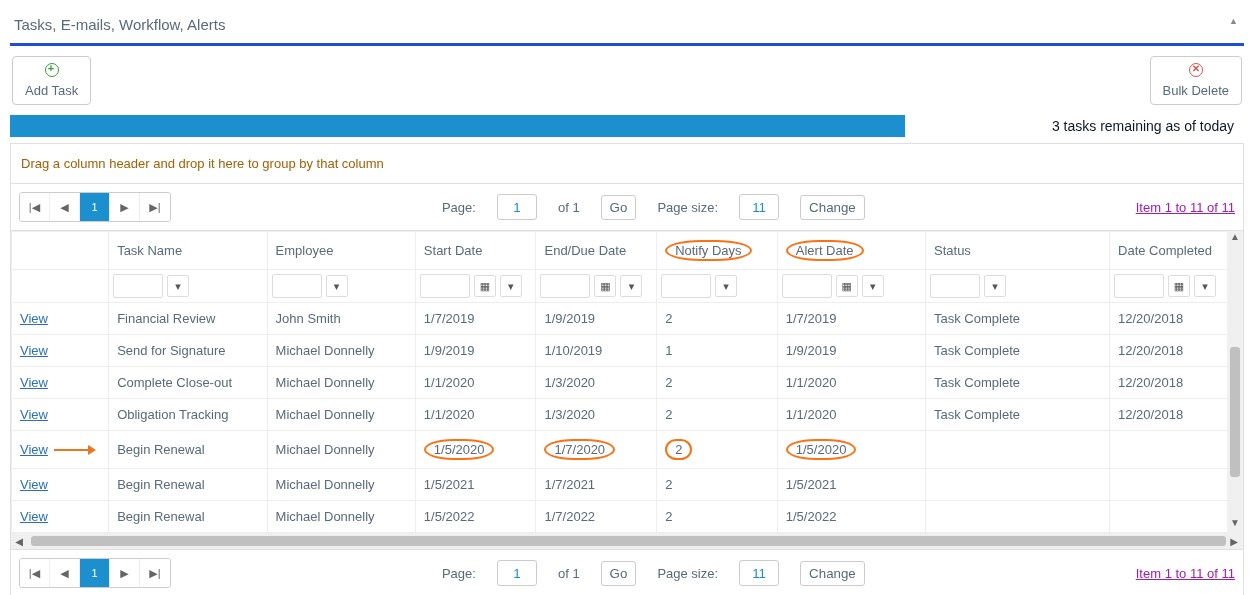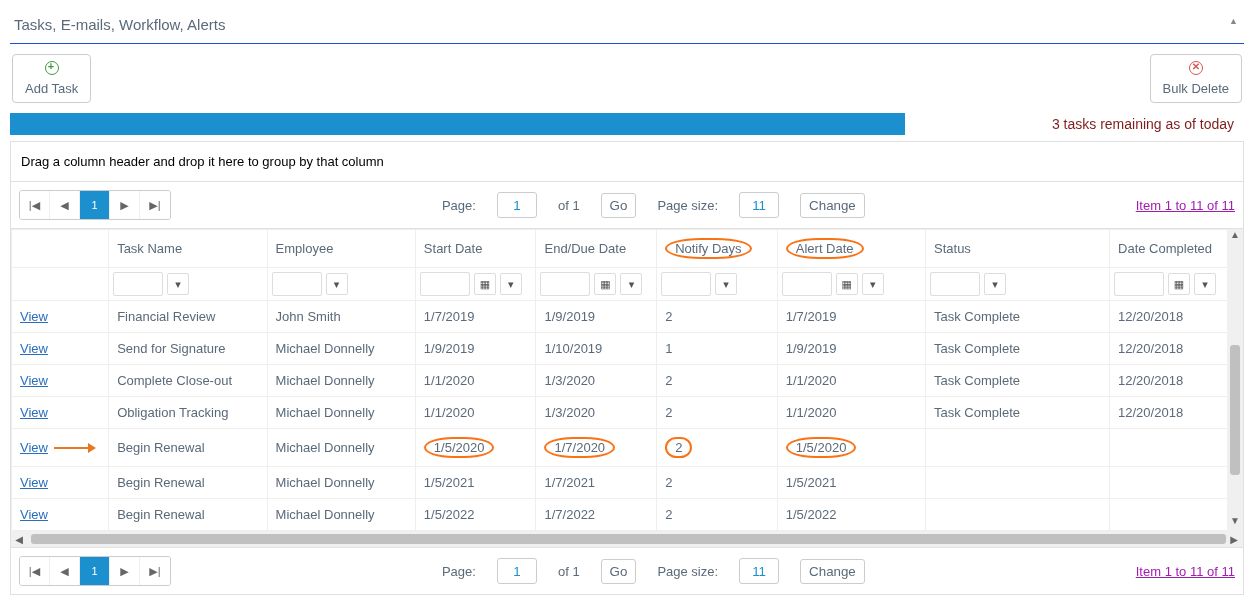--- a/index.html
+++ b/index.html
@@ -1,29 +1,29 @@
 <!DOCTYPE html>
 <html><head>
 <meta charset="utf-8">
 <style>
 * { box-sizing: border-box; margin: 0; padding: 0; }
 body { font-family: Arial, sans-serif; font-size: 13px; color: #333; background: #fff; padding: 10px; }
-.panel-header { font-size: 15px; color: #5a6a7a; padding: 6px 4px 10px; border-bottom: 1px solid #1d4ed8; position: relative; }
+.panel-header { font-size: 15px; color: #5a6a7a; padding: 6px 4px 10px; border-bottom: 3px solid #1d4ed8; position: relative; }
 .panel-header .collapse-icon { position: absolute; right: 6px; top: 6px; font-size: 9px; color: #888; cursor: pointer; }
 .toolbar-row { display: flex; justify-content: space-between; padding: 10px 2px; }
 .btn { border: 1px solid #ccc; background: #fff; border-radius: 4px; padding: 6px 12px; font-size: 13px; color: #5a6a7a; cursor: pointer; display: inline-flex; align-items: center; gap: 6px; flex-direction: column; }
 .btn .icon-add { display:inline-block; width:14px; height:14px; border-radius:50%; border:1.5px solid #3a9c3a; position:relative; }
 .btn .icon-add::before { content:'+'; position:absolute; top:-2px; left:2px; color:#3a9c3a; font-size:11px; font-weight:bold; }
 .btn .icon-del { display:inline-block; width:14px; height:14px; border-radius:50%; border:1.5px solid #d9534f; position:relative; }
 .btn .icon-del::before { content:'✕'; position:absolute; top:-1px; left:2px; color:#d9534f; font-size:10px; font-weight:bold; }
 .status-bar-row { display:flex; align-items:center; gap:12px; margin-bottom:6px; }
 .blue-bar { height:22px; background:#1c8fcf; flex:0 0 895px; }
-.remaining-text { color:#7f1d1d; font-size:14px; margin-left:auto; padding-right:10px; }
+.remaining-text { color:#0f172a; font-size:14px; margin-left:auto; padding-right:10px; }
 .grid-wrap { border:1px solid #e0e0e0; }
-.group-drop { padding:12px 10px; color:#000000; border-bottom:1px solid #e0e0e0; }
+.group-drop { padding:12px 10px; color:#a16207; border-bottom:1px solid #e0e0e0; }
 .pager-row { display:flex; align-items:center; padding:8px 8px; border-bottom:1px solid #e0e0e0; gap:4px; }
 .pager-btns { display:flex; border:1px solid #ccc; border-radius:3px; overflow:hidden; }
 .pager-btns button { width:30px; height:28px; border:none; border-right:1px solid #eee; background:#fff; cursor:pointer; color:#666; font-size:11px; }
 .pager-btns button:last-child { border-right:none; }
 .pager-btns button.active { background:#1c8fcf; color:#fff; }
 .pager-mid { margin-left:auto; margin-right:auto; display:flex; align-items:center; gap:21px; color:#5a6a7a; }
 .pager-mid input { width:40px; height:26px; text-align:center; border:1px solid #ccc; border-radius:3px; color:#1c8fcf; }
 .pager-mid .small-btn { border:1px solid #ccc; border-radius:3px; padding:4px 8px; background:#fff; color:#5a6a7a; cursor:pointer; }
 .item-count { color:#a21caf;text-decoration:underline; }
 .grid-scroll-area { position:relative; }

